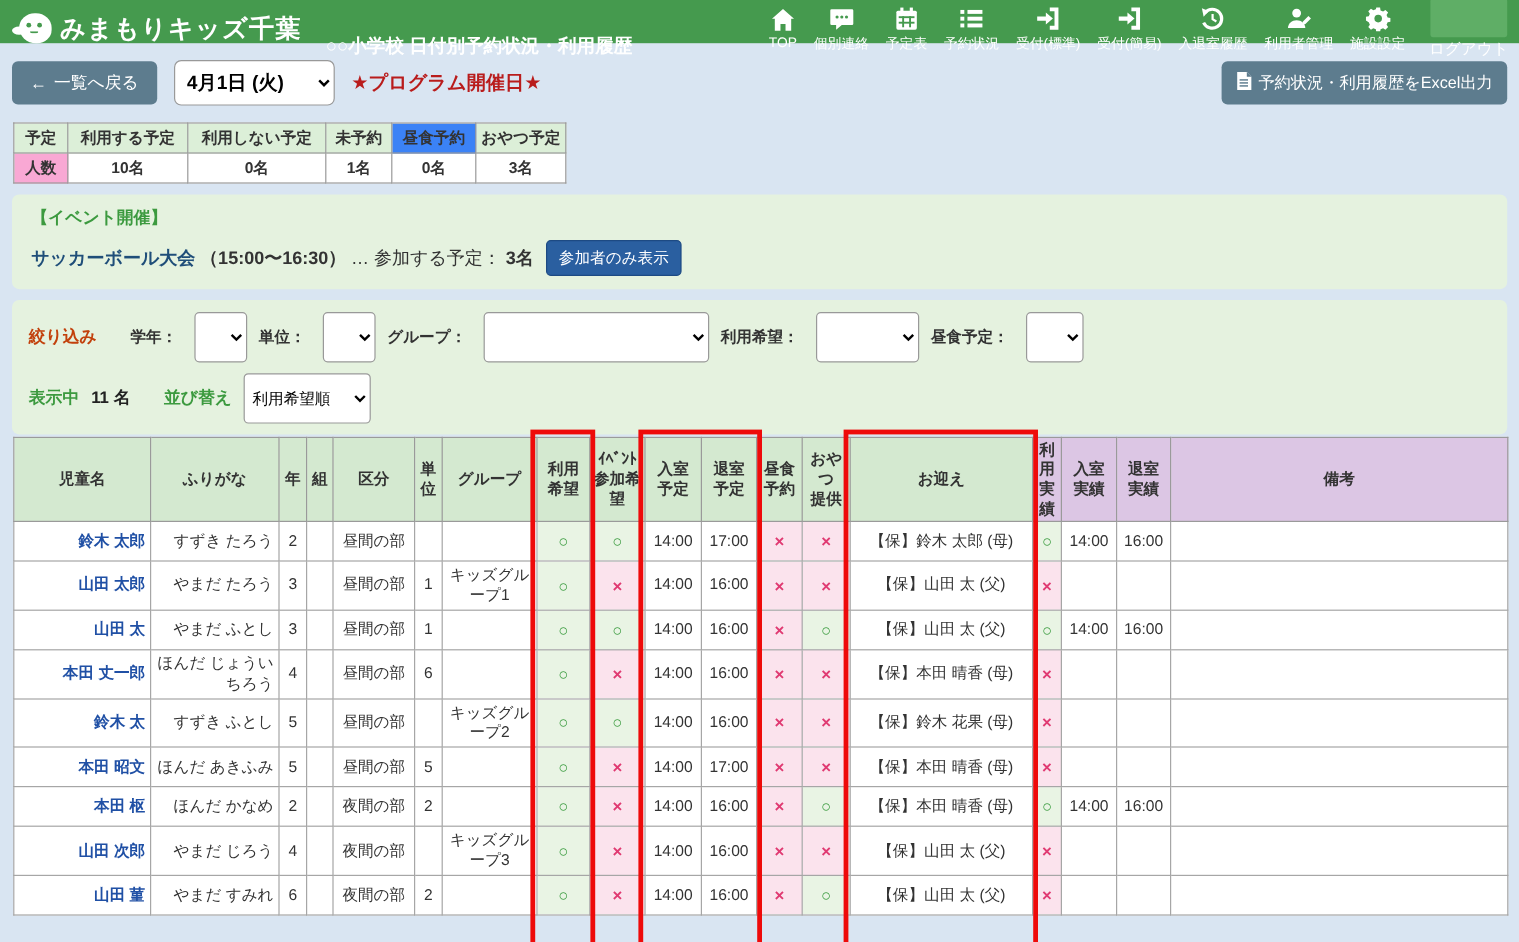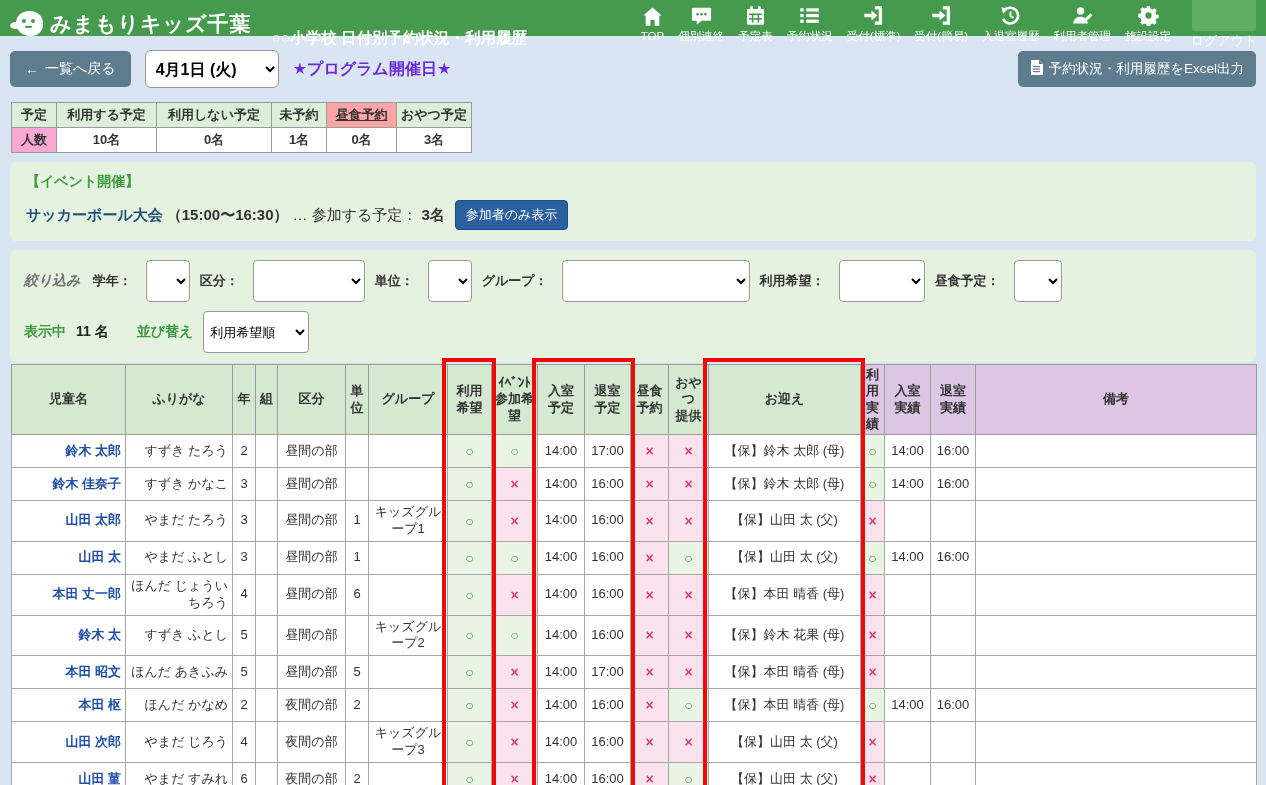--- a/index.html
+++ b/index.html
@@ -34,21 +34,21 @@
   .toolbar{ display:flex; align-items:center; padding:14px 10px 10px 10px; gap:14px; }
   .btn-slate{
     background:#5d7c8e; color:#fff; border:none; border-radius:5px;
     font-size:14px; padding:9px 15px; cursor:pointer; display:flex; align-items:center; gap:6px;
     font-family:inherit;
   }
   .date-select{
     font-family:inherit; font-size:16px; font-weight:bold; padding:6px 6px;
     border:1px solid #999; border-radius:6px; background:#fff; width:134px; height:38px;
   }
-  .program-label{ font-size:16px; font-weight:bold; color:#6d28d9; }
+  .program-label{ font-size:16px; font-weight:bold; color:#b91c1c; }
   .toolbar .spacer{ flex:1; }
   .excel-btn{ font-size:13.5px; padding:9px 12px; }
   .doc-icon{ display:inline-block; }
   
   .summary{ margin:4px 0 0 11px; border-collapse:collapse; font-size:13px; background:#fff; }
   .summary th,.summary td{ border:1px solid #9a9a9a; text-align:center; padding:3px 4px; height:25px; font-weight:bold; color:#333; }
   .summary th{ background:#dcefd8; }
   
   .panel{ background:#e5f2df; border-radius:6px; margin:9px 10px 0 10px; padding:11px 16px; }
   .event-title{ color:#3c9a3f; font-weight:bold; font-size:14px; }
@@ -56,21 +56,21 @@
   .event-name{ color:#1f4e79; }
   .event-rest{ font-weight:normal; }
   .event-count{ font-weight:bold; }
   .btn-blue{
     background:#2a5fa0; color:#fff; border:1px solid #1d4a83; border-radius:4px;
     font-size:13px; padding:5px 10px; margin-left:6px; cursor:pointer; font-family:inherit; font-weight:normal;
   }
   
   .filter-panel{ padding:10px 14px 9px 14px; }
   .filter-row{ display:flex; align-items:center; gap:10px; flex-wrap:nowrap; }
-  .filter-row .f-title{ color:#737373; font-weight:bold; font-size:14px; margin-right:2px;font-style:italic; }
+  .filter-row .f-title{ color:#c2410c; font-weight:bold; font-size:14px; margin-right:18px; }
   .f-field{ display:flex; align-items:center; gap:14px; font-weight:bold; font-size:13px; color:#333; }
   .f-field select, .sort-select{
     font-family:inherit; font-size:13px; padding:3px 2px; border:1px solid #999;
     border-radius:4px; background:#fff; height:42px;
   }
   .filter-row2{ display:flex; align-items:center; gap:10px; margin-top:9px; }
   .showing-label,.sort-label{ color:#3c9a3f; font-weight:bold; font-size:14px; }
   .showing-count{ font-weight:bold; font-size:14px; color:#222; margin-right:18px; }
   
   .table-wrap{ position:relative; margin:2px 10px 0 11px; }
@@ -227,21 +227,21 @@
   </button>
 </div>
 
 <table class="summary">
   <thead>
       <tr>
         <th style="width: 45px; background: rgb(220, 239, 216);">予定</th>
         <th style="width: 100px; background: rgb(220, 239, 216);">利用する予定</th>
         <th style="width: 115px; background: rgb(220, 239, 216);">利用しない予定</th>
         <th style="width: 55px; background: rgb(220, 239, 216);">未予約</th>
-        <th style="width: 70px; background: #fca5a5; text-decoration: underline;">昼食予約</th>
+        <th style="width: 70px; background: #3b82f6;">昼食予約</th>
         <th style="width: 75px; background: rgb(220, 239, 216);">おやつ予定</th>
       </tr>
     </thead>
   <tbody>
       <tr>
         <td style="width: 45px; background: #f9a8d4;">人数</td>
         <td>10名</td>
         <td>0名</td>
         <td>1名</td>
         <td>0名</td>
@@ -260,24 +260,20 @@
     <button class="btn-blue">参加者のみ表示</button>
   </div>
 </div>
 
 <div class="panel filter-panel">
   <div class="filter-row">
     <span class="f-title">絞り込み</span>
   <span class="f-field">
         <span>学年：</span>
         <select style="width: 44px;"><option value="" selected=""></option></select>
-      </span>
-      <span class="f-field">
-        <span>区分：</span>
-        <select style="width: 112px;"><option value="" selected=""></option></select>
       </span>
       <span class="f-field">
         <span>単位：</span>
         <select style="width: 44px;"><option value="" selected=""></option></select>
       </span>
       <span class="f-field">
         <span>グループ：</span>
         <select style="width: 188px;"><option value="" selected=""></option></select>
       </span>
       <span class="f-field">
@@ -365,40 +361,20 @@
           <td>17:00</td>
           <td class="no">×</td>
           <td class="no">×</td>
           <td>【保】鈴木 太郎 (母)</td>
           <td class="ok">○</td>
           <td>14:00</td>
           <td>16:00</td>
           <td></td>
         </tr>
         <tr>
-          <td class="left name">鈴木 佳奈子</td>
-          <td class="left">すずき かなこ</td>
-          <td>3</td>
-          <td></td>
-          <td>昼間の部</td>
-          <td></td>
-          <td></td>
-          <td class="ok">○</td>
-          <td class="no">×</td>
-          <td>14:00</td>
-          <td>16:00</td>
-          <td class="no">×</td>
-          <td class="no">×</td>
-          <td>【保】鈴木 太郎 (母)</td>
-          <td class="ok">○</td>
-          <td>14:00</td>
-          <td>16:00</td>
-          <td></td>
-        </tr>
-        <tr>
           <td class="left name">山田 太郎</td>
           <td class="left">やまだ たろう</td>
           <td>3</td>
           <td></td>
           <td>昼間の部</td>
           <td>1</td>
           <td>キッズグループ1</td>
           <td class="ok">○</td>
           <td class="no">×</td>
           <td>14:00</td>

